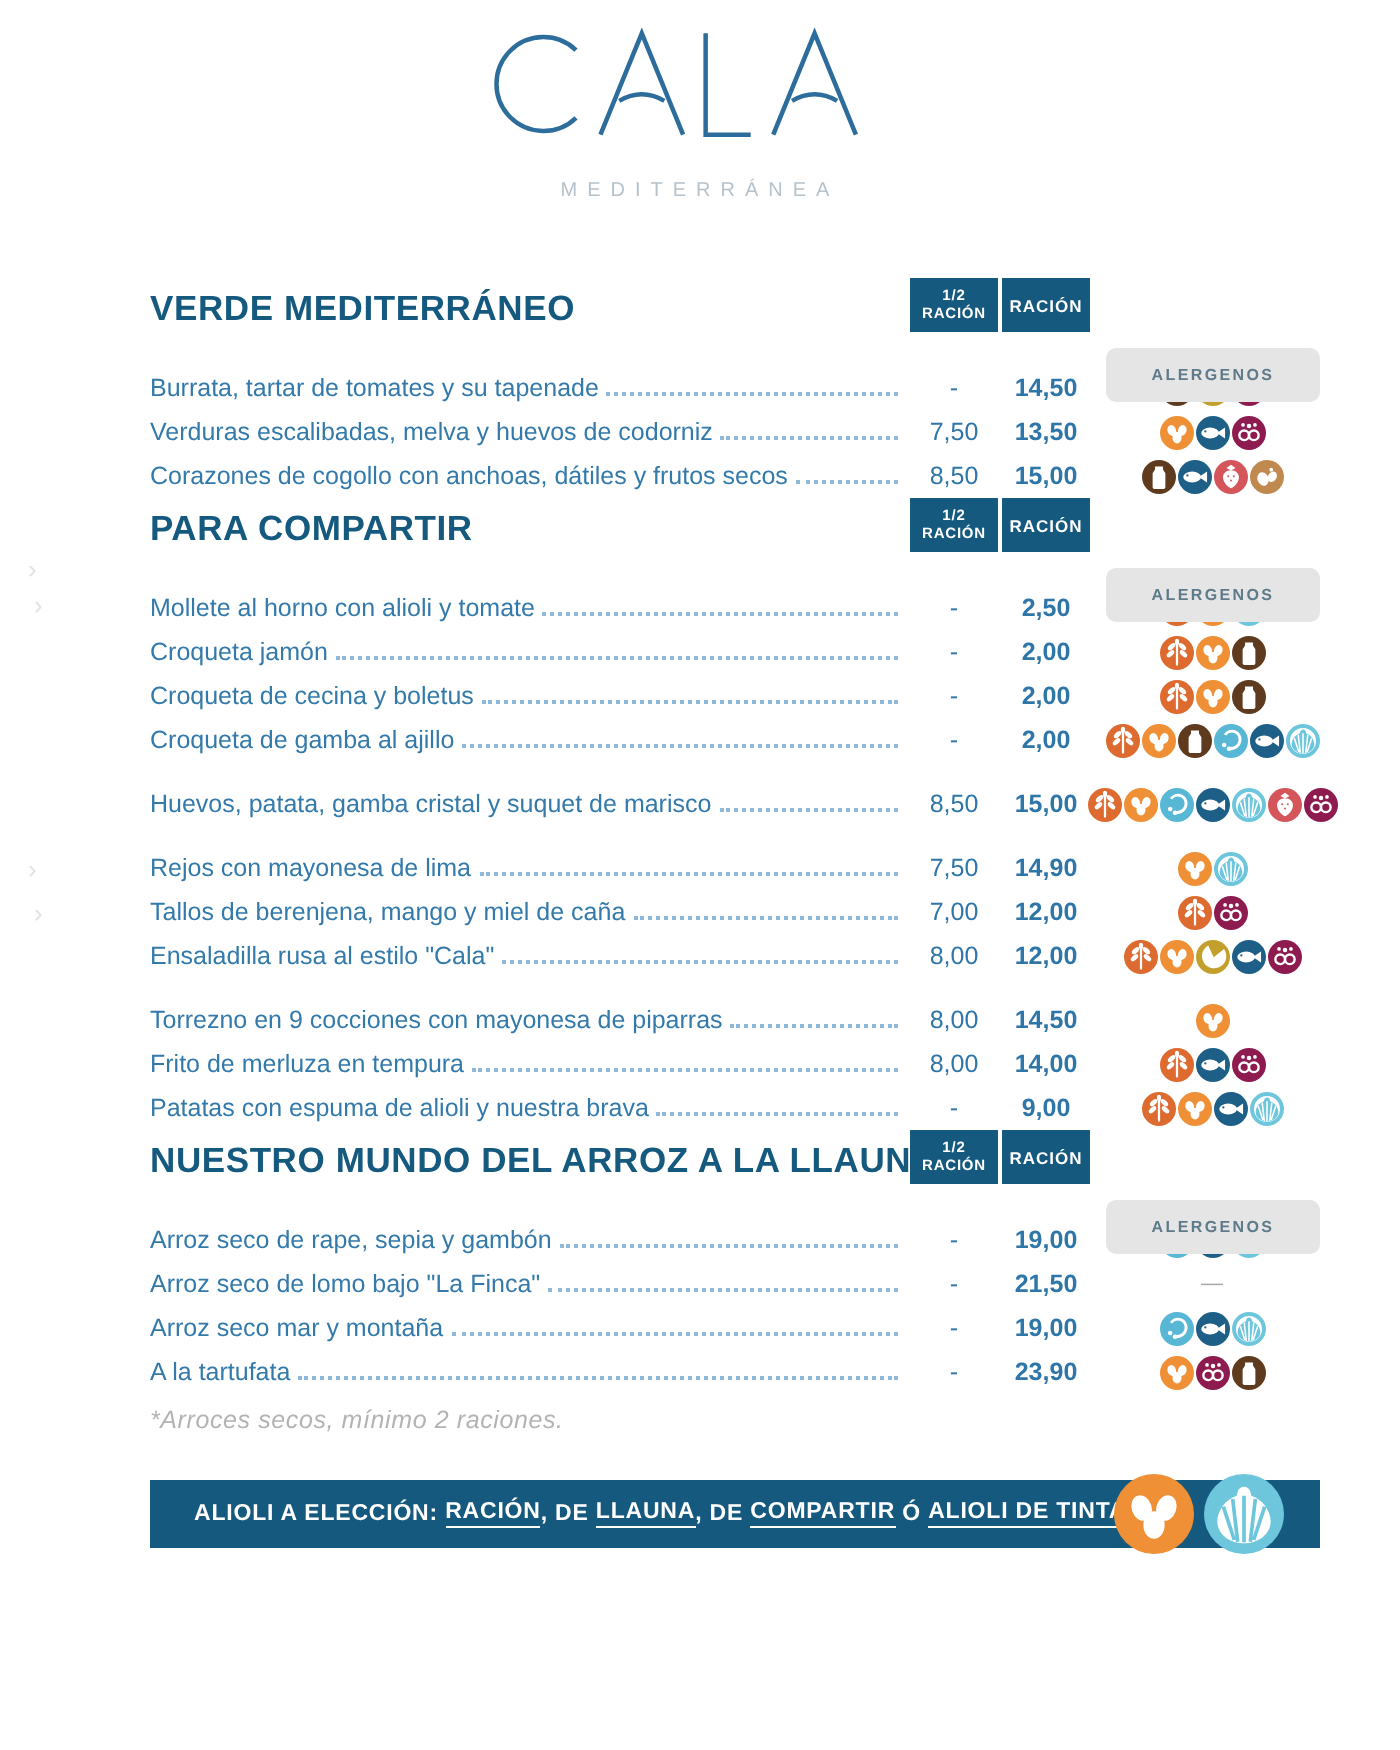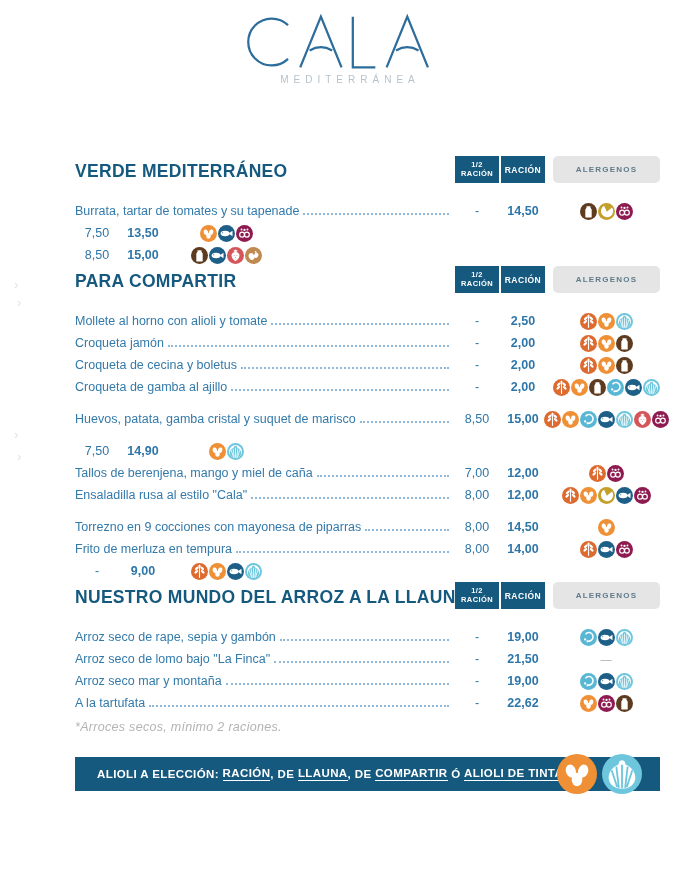--- a/index.html
+++ b/index.html
@@ -6,41 +6,41 @@
   body{
     width:700px;height:875px;background:#ffffff;position:relative;overflow:hidden;
     font-family:"Liberation Sans",sans-serif;
   }
   .page{position:absolute;inset:0;}
 
   
   header{position:absolute;top:14px;left:0;width:700px;text-align:center;}
   .logo-svg{display:block;margin:0 auto;}
   .visually-hidden{position:absolute;width:1px;height:1px;overflow:hidden;clip:rect(0 0 0 0);}
-  .logo-sub{margin-top:4px;font-size:10px;letter-spacing:5px;color:#b6c2cb;}
+  .logo-sub{margin-top:20px;font-size:10px;letter-spacing:5px;color:#b6c2cb;}
 
   
   .edge-mark{position:absolute;color:#e0e3e5;font-size:13px;line-height:1;}
 
   
-  main{position:absolute;left:75px;top:156px;width:585px;}
+  main{position:absolute;left:75px;top:139px;width:585px;}
 
   section.menu-section{margin:0;}
   .sec-1{margin-bottom:36px;}
   .sec-2{margin-bottom:46px;}
 
   .section-header{position:relative;height:27px;margin-bottom:17px;}
   .section-title{
     position:absolute;left:0;bottom:1px;margin:0;
     font-size:17.5px;font-weight:bold;letter-spacing:.3px;color:#15597f;white-space:nowrap;
   }
   .col{position:absolute;top:0;height:27px;box-sizing:border-box;display:flex;align-items:center;justify-content:center;text-align:center;}
   .col-half{left:380px;width:44px;background:#15597f;color:#fff;flex-direction:column;line-height:1.15;font-size:7.5px;font-weight:bold;letter-spacing:.4px;}
   .col-full{left:426px;width:44px;background:#15597f;color:#fff;font-size:8.5px;font-weight:bold;letter-spacing:.5px;}
-  .col-allerg{left:478px;width:107px;background:#e5e5e5;border-radius:5px;color:#5f7a8a;font-size:8px;font-weight:bold;letter-spacing:1.2px;}
+  .col-allerg{left:478px;width:107px;background:#e5e5e5;border-radius:5px;color:#5f7a8a;font-size:8px;font-weight:bold;letter-spacing:1.2px;margin-top:35px;}
 
   .group{margin-bottom:10px;}
   .group:last-child{margin-bottom:0;}
 
   .menu-row{display:flex;align-items:center;height:22px;font-size:12.5px;color:#337aab;}
   .name-wrap{width:380px;display:flex;align-items:center;box-sizing:border-box;flex-shrink:0;}
   .item-name{white-space:nowrap;}
   .leader{flex:1;min-width:8px;border-bottom:2px dotted #90b9d9;margin:0 6px 3px 4px;align-self:flex-end;}
   .price{width:44px;text-align:center;flex-shrink:0;color:#2f76a8;}
   .price.full{margin-left:2px;font-weight:bold;}
@@ -127,20 +127,24 @@
                       <circle cx="12" cy="7" r="1.6"></circle>
                       <circle cx="7.8" cy="6.3" r="1.3"></circle>
                       <circle cx="16.2" cy="6.3" r="1.3"></circle>
                     </g>
                   </svg>
                 </span>
               </div>
   </div>
 
   <div class="menu-row">
+    <div class="name-wrap">
+      <span class="item-name">Verduras escalibadas, melva y huevos de codorniz</span>
+      <span class="leader"></span>
+    </div>
     <div class="price half">7,50</div>
     <div class="price full">13,50</div>
     <div class="allergens">
                 <span class="allergen" title="huevos" style="height: 17px; width: 17px; background: rgb(239, 144, 54);">
                   <svg viewBox="0 0 24 24">
                     <g fill="#fff">
                       <ellipse cx="8.3" cy="10.2" rx="3" ry="3.9" transform="rotate(-18 8.3 10.2)"></ellipse>
                       <ellipse cx="15.7" cy="10.2" rx="3" ry="3.9" transform="rotate(18 15.7 10.2)"></ellipse>
                       <ellipse cx="12" cy="15.3" rx="3.2" ry="4.1"></ellipse>
                     </g>
@@ -165,20 +169,24 @@
                       <circle cx="12" cy="7" r="1.6"></circle>
                       <circle cx="7.8" cy="6.3" r="1.3"></circle>
                       <circle cx="16.2" cy="6.3" r="1.3"></circle>
                     </g>
                   </svg>
                 </span>
               </div>
   </div>
 
   <div class="menu-row">
+    <div class="name-wrap">
+      <span class="item-name">Corazones de cogollo con anchoas, dátiles y frutos secos</span>
+      <span class="leader"></span>
+    </div>
     <div class="price half">8,50</div>
     <div class="price full">15,00</div>
     <div class="allergens">
                 <span class="allergen" title="lácteos" style="height: 17px; width: 17px; background: rgb(94, 59, 31);">
                   <svg viewBox="0 0 24 24">
                     <g fill="#fff">
                       <path d="M9.2 4.5h5.6v2.2l1.7 2.6v10a1.2 1.2 0 0 1-1.2 1.2H8.7a1.2 1.2 0 0 1-1.2-1.2v-10l1.7-2.6z"></path>
                     </g>
                   </svg>
                 </span>
@@ -500,20 +508,24 @@
                       <circle cx="7.8" cy="6.3" r="1.3"></circle>
                       <circle cx="16.2" cy="6.3" r="1.3"></circle>
                     </g>
                   </svg>
                 </span>
               </div>
   </div>
 </div>
           <div class="group">
   <div class="menu-row">
+    <div class="name-wrap">
+      <span class="item-name">Rejos con mayonesa de lima</span>
+      <span class="leader"></span>
+    </div>
     <div class="price half">7,50</div>
     <div class="price full">14,90</div>
     <div class="allergens">
                 <span class="allergen" title="huevos" style="height: 17px; width: 17px; background: rgb(239, 144, 54);">
                   <svg viewBox="0 0 24 24">
                     <g fill="#fff">
                       <ellipse cx="8.3" cy="10.2" rx="3" ry="3.9" transform="rotate(-18 8.3 10.2)"></ellipse>
                       <ellipse cx="15.7" cy="10.2" rx="3" ry="3.9" transform="rotate(18 15.7 10.2)"></ellipse>
                       <ellipse cx="12" cy="15.3" rx="3.2" ry="4.1"></ellipse>
                     </g>
@@ -687,20 +699,24 @@
                       <circle cx="12" cy="7" r="1.6"></circle>
                       <circle cx="7.8" cy="6.3" r="1.3"></circle>
                       <circle cx="16.2" cy="6.3" r="1.3"></circle>
                     </g>
                   </svg>
                 </span>
               </div>
   </div>
 
   <div class="menu-row">
+    <div class="name-wrap">
+      <span class="item-name">Patatas con espuma de alioli y nuestra brava</span>
+      <span class="leader"></span>
+    </div>
     <div class="price half">-</div>
     <div class="price full">9,00</div>
     <div class="allergens">
                 <span class="allergen" title="gluten" style="height: 17px; width: 17px; background: rgb(221, 106, 47);">
                   <svg viewBox="0 0 24 24">
                     <g fill="#fff">
                       <rect x="11.2" y="3.5" width="1.6" height="17.5" rx="0.8"></rect>
                       <ellipse cx="8.2" cy="7.5" rx="3.2" ry="1.7" transform="rotate(-42 8.2 7.5)"></ellipse>
                       <ellipse cx="15.8" cy="7.5" rx="3.2" ry="1.7" transform="rotate(42 15.8 7.5)"></ellipse>
                       <ellipse cx="7.4" cy="12.5" rx="3.2" ry="1.7" transform="rotate(-42 7.4 12.5)"></ellipse>
@@ -844,21 +860,21 @@
                 </span>
               </div>
   </div>
 
   <div class="menu-row">
     <div class="name-wrap">
       <span class="item-name">A la tartufata</span>
       <span class="leader"></span>
     </div>
     <div class="price half">-</div>
-    <div class="price full">22,62</div>
+    <div class="price full">23,90</div>
     <div class="allergens">
                 <span class="allergen" title="huevos" style="height: 17px; width: 17px; background: rgb(239, 144, 54);">
                   <svg viewBox="0 0 24 24">
                     <g fill="#fff">
                       <ellipse cx="8.3" cy="10.2" rx="3" ry="3.9" transform="rotate(-18 8.3 10.2)"></ellipse>
                       <ellipse cx="15.7" cy="10.2" rx="3" ry="3.9" transform="rotate(18 15.7 10.2)"></ellipse>
                       <ellipse cx="12" cy="15.3" rx="3.2" ry="4.1"></ellipse>
                     </g>
                   </svg>
                 </span>

